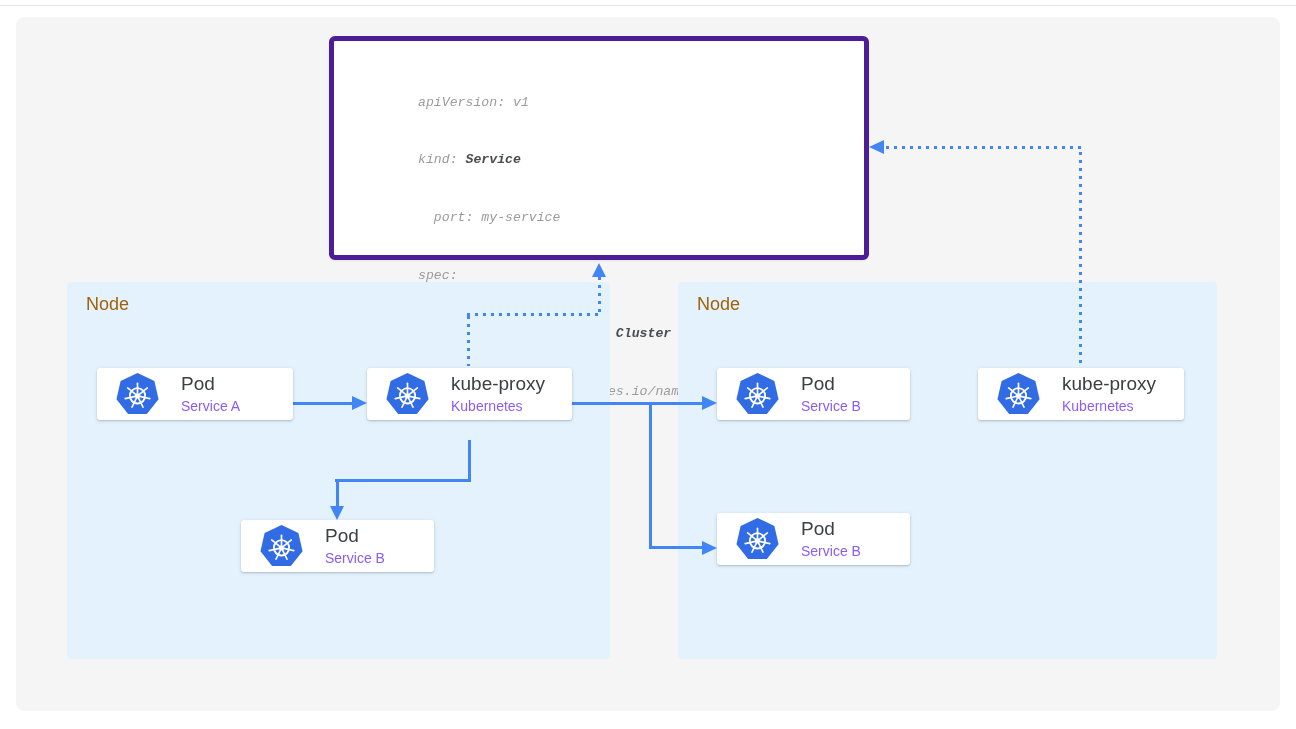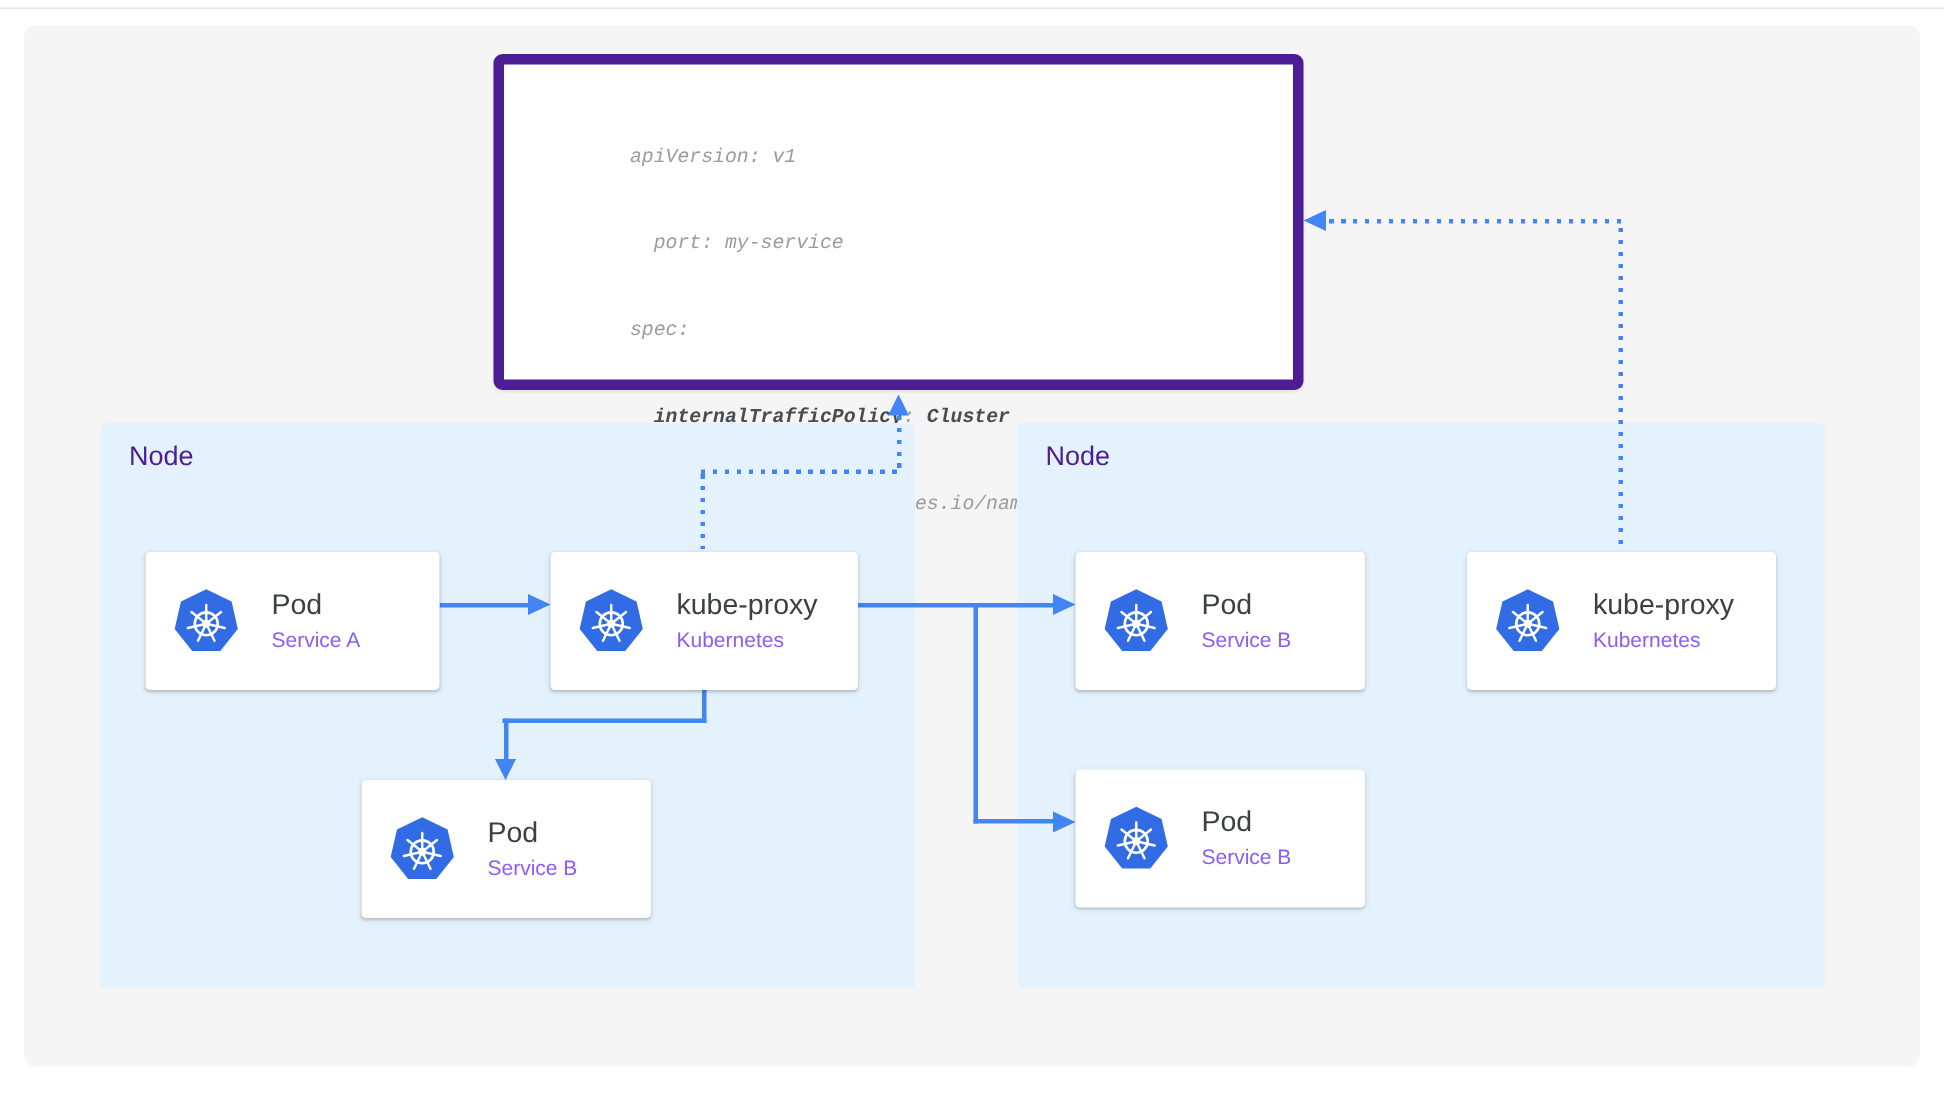--- a/index.html
+++ b/index.html
@@ -3,32 +3,32 @@
 <meta charset="utf-8">
 <style>
   html,body{margin:0;padding:0;background:#fff;}
   body{width:1296px;height:729px;position:relative;overflow:hidden;
        font-family:"Liberation Sans",sans-serif;}
   .top-hairline{position:absolute;left:0;top:5px;width:1296px;height:1px;background:#e4e6e9;}
   .panel{position:absolute;left:16px;top:17px;width:1264px;height:694px;
          background:#f5f5f6;border-radius:8px;}
   
   .yaml-card{position:absolute;left:329px;top:36px;width:540px;height:224px;
-             background:#fff;border:7px solid #4c1d95;border-radius:6px;
+             background:#fff;border:5px solid #4c1d95;border-radius:6px;
              box-shadow:0 1px 2px rgba(0,0,0,.08);box-sizing:border-box;}
   .code{position:absolute;left:84px;top:13px;
         font-family:"Liberation Mono","DejaVu Sans Mono",monospace;
         font-style:italic;font-size:13.2px;line-height:19.3px;color:#9b9b9b;
         white-space:pre;}
   .code b{color:#4a4d50;font-weight:bold;}
   
   .node{position:absolute;background:#e3f2fd;border-radius:4px;}
-  .node-label{position:absolute;left:19px;top:12px;font-size:18px;color:#4c1d95;}
+  .node-label{position:absolute;left:19px;top:12px;font-size:18px;color:#a16207;}
   
-  .card{position:absolute;height:92px;background:#fff;border-radius:3px;
+  .card{position:absolute;height:52px;background:#fff;border-radius:3px;
         box-shadow:0 1px 2px rgba(0,0,0,.18),0 1px 5px rgba(0,0,0,.08);
         display:flex;align-items:center;z-index:3;box-sizing:border-box;padding-left:18px;}
   .k8s{width:45px;height:45px;flex:0 0 45px;}
   .card-text{margin-left:21px;}
   .card-title{font-size:19px;line-height:24px;color:#3c4043;}
   .card-sub{font-size:14px;line-height:21px;color:#8b5cf6;}
   
   .hline{position:absolute;height:3px;background:#4285f4;z-index:2;}
   .vline{position:absolute;width:3px;background:#4285f4;z-index:2;}
   .dot-h{position:absolute;height:3px;z-index:2;
@@ -62,20 +62,21 @@
     </g>
   </defs>
 </svg>
 
 <div class="top-hairline"></div>
 <div class="panel"></div>
 
 <div class="yaml-card">
   <div class="code">
     <div><span>apiVersion: v1</span><b></b><span></span><b></b></div>
+    <div><span>kind: </span><b>Service</b><span></span><b></b></div>
     <div><span>  port: my-service</span><b></b><span></span><b></b></div>
     <div><span>spec:</span><b></b><span></span><b></b></div>
     <div><span>  </span><b>internalTrafficPolicy</b><span>: </span><b>Cluster</b></div>
     <div><span>  selector: app.kubernetes.io/name: MyApp</span><b></b><span></span><b></b></div>
     <div><span>  ports:</span><b></b><span></span><b></b></div>
     <div><span>  - protocol: TCP</span><b></b><span></span><b></b></div>
     <div><span>    port: 80</span><b></b><span></span><b></b></div>
   </div>
 </div>
 

